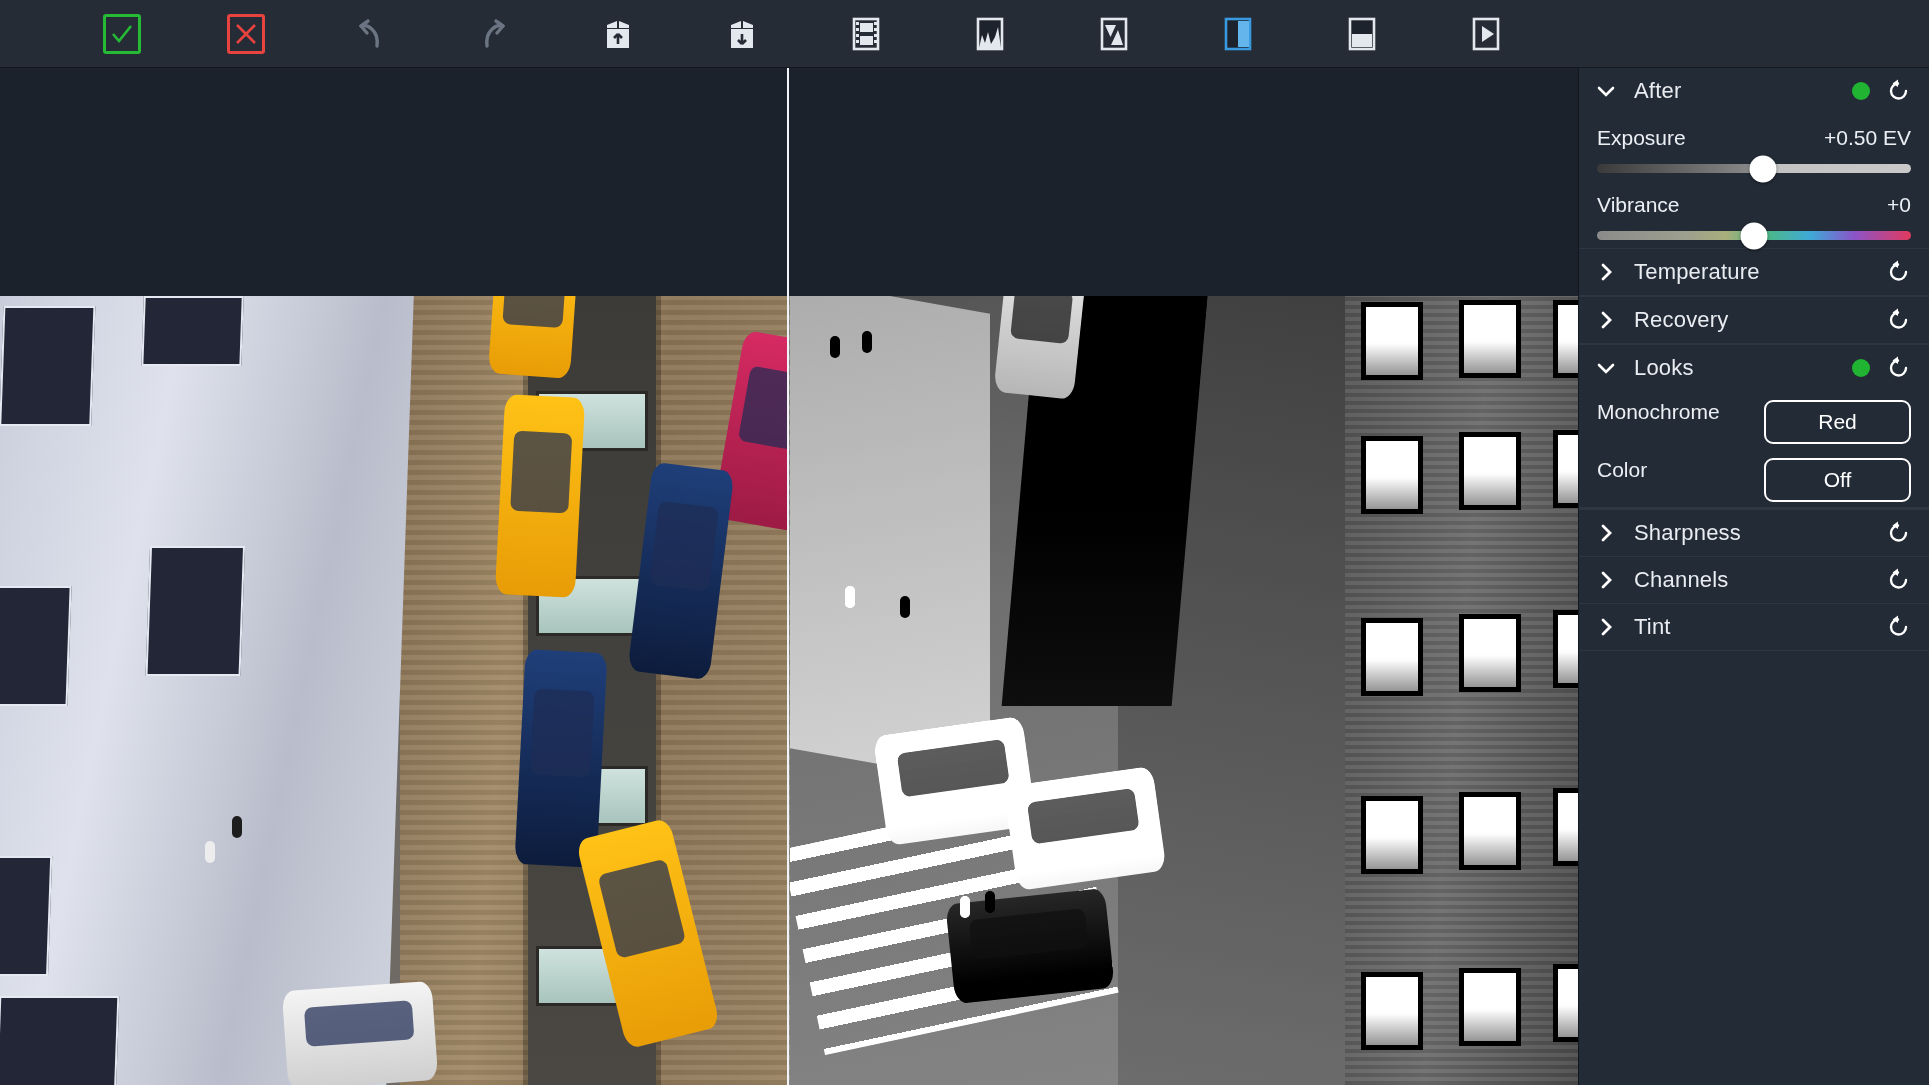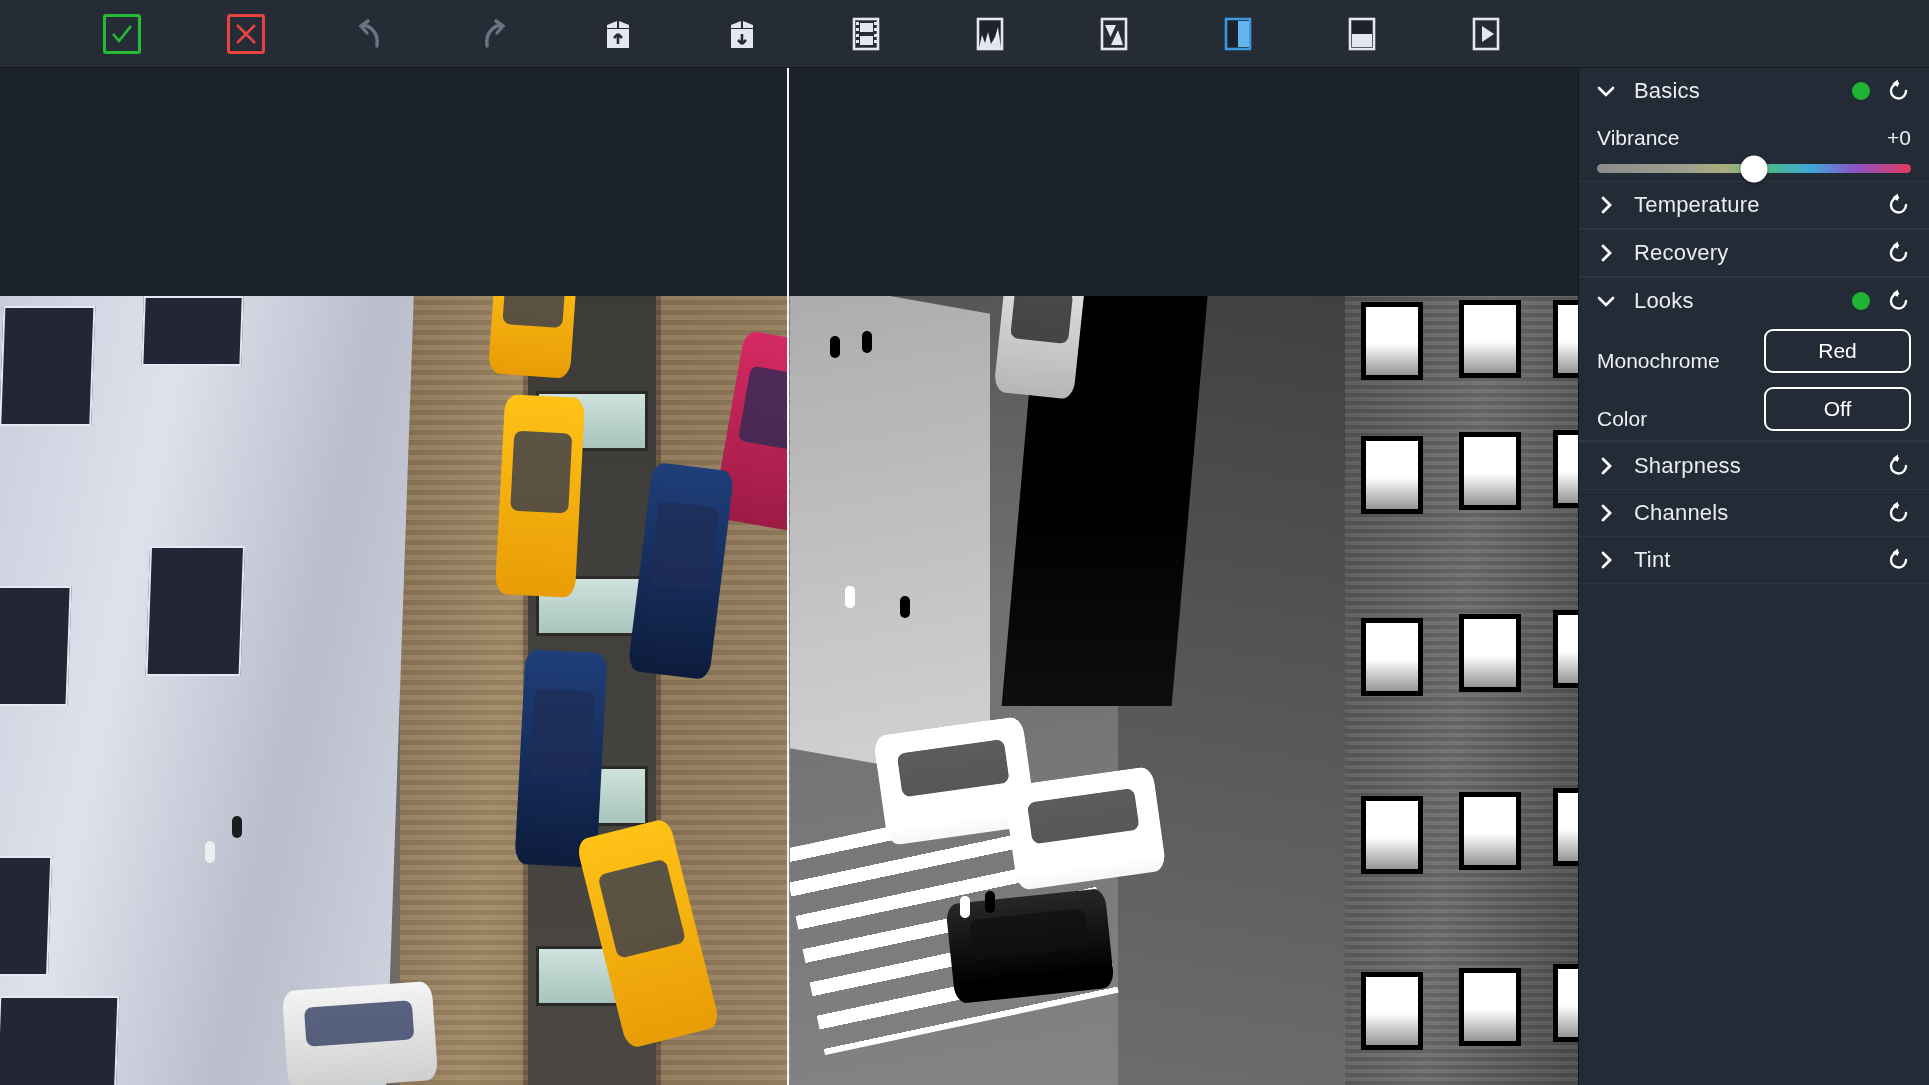--- a/index.html
+++ b/index.html
@@ -178,21 +178,21 @@
   .track.vib {
     background: linear-gradient(90deg,#8b8b8b 0%, #9d9f8e 28%, #a9ae7c 41%,
       #4db97f 53%, #3fa9d8 68%, #8b54c8 82%, #e23a5e 100%);
   }
   .thumb {
     position: absolute; top: 50%; width: 27px; height: 27px; border-radius: 50%;
     background: #ffffff; transform: translate(-50%, -50%); cursor: pointer;
     box-shadow: 0 1px 3px rgba(0,0,0,.5);
   }
 
-  .pick-row { display:flex; align-items:flex-end; padding: 9px 18px; height: 58px; }
+  .pick-row { display:flex; align-items:flex-start; padding: 9px 18px; height: 58px; }
   .pick-label { color: #eceff4; font-size: 21px; flex: 1; }
   .pick-btn {
     width: 147px; height: 44px; border: 2px solid #ffffff; border-radius: 9px;
     color: #ffffff; font-size: 21px; display:flex; align-items:center;
     justify-content:center; cursor: pointer; background: transparent;
   }
 </style>
 </head>
 <body>
 
@@ -397,30 +397,39 @@
   </div>
 
   <div id="panel">
 
     <div class="sec-head">
       <span class="chev">
         <svg width="22" height="22" viewBox="0 0 22 22">
             <path d="M4 8 L11 15 L18 8" stroke="#ffffff" stroke-width="2.6" fill="none" stroke-linecap="round"></path>
           </svg>
       </span>
-      <span class="sec-title">Basics</span>
+      <span class="sec-title">After</span>
       <span class="dot"></span>
       <span class="reset">
         <svg width="26" height="26" viewBox="0 0 26 26">
           <path d="M20 13 A7.5 7.5 0 1 1 12 5.5" stroke="#ffffff" stroke-width="2.4" fill="none" stroke-linecap="round"></path>
           <path d="M12 1.5 L12 9 L6.5 5.5 Z" fill="#ffffff"></path>
         </svg>
       </span>
     </div>
 
+    <div class="slider-row">
+      <div class="slider-top">
+        <span class="slider-name">Exposure</span>
+        <span class="slider-val">+0.50 EV</span>
+      </div>
+      <div class="track">
+        <div class="thumb" style="left:53%"></div>
+      </div>
+    </div>
 
 
     <div class="slider-row">
       <div class="slider-top">
         <span class="slider-name">Vibrance</span>
         <span class="slider-val">+0</span>
       </div>
       <div class="track vib">
         <div class="thumb" style="left:50%"></div>
       </div>

